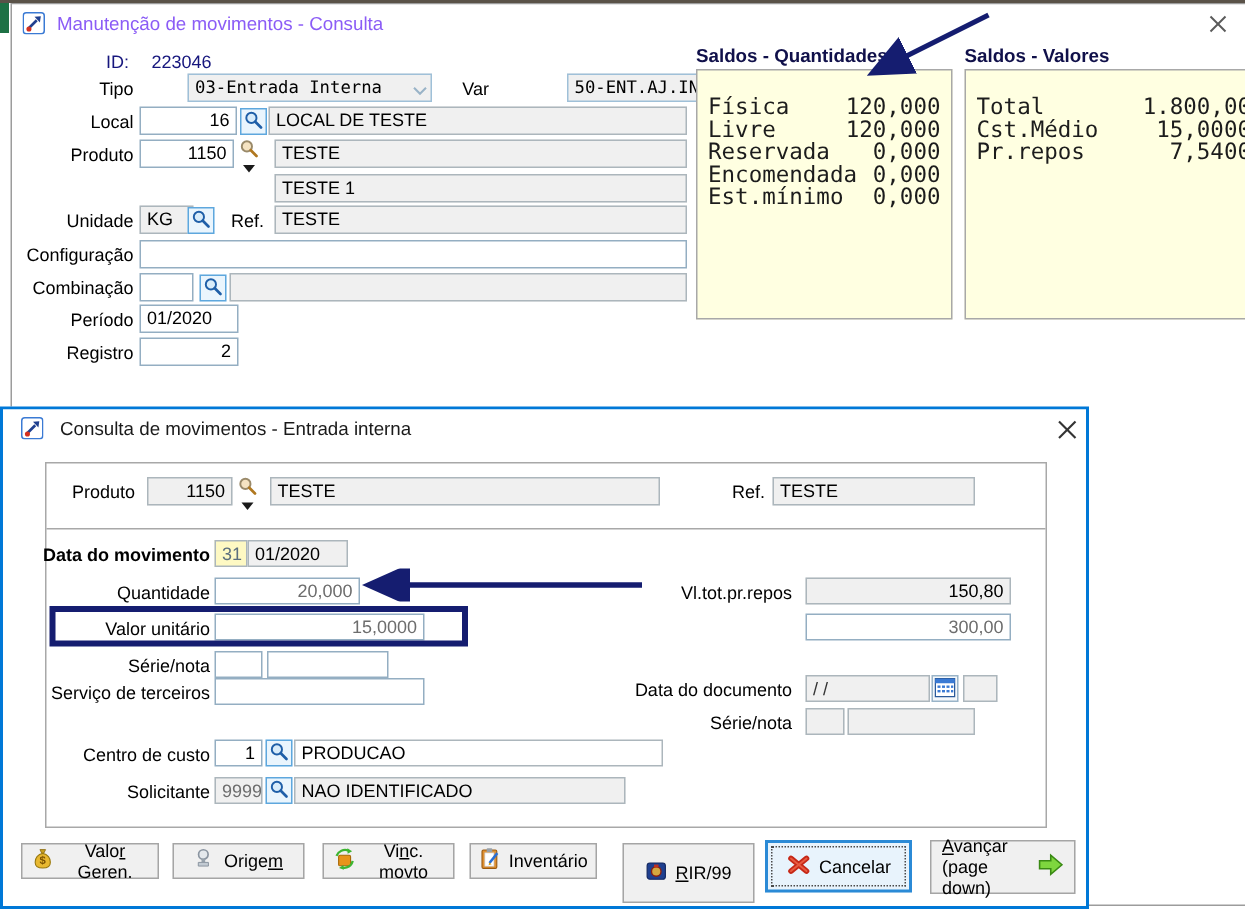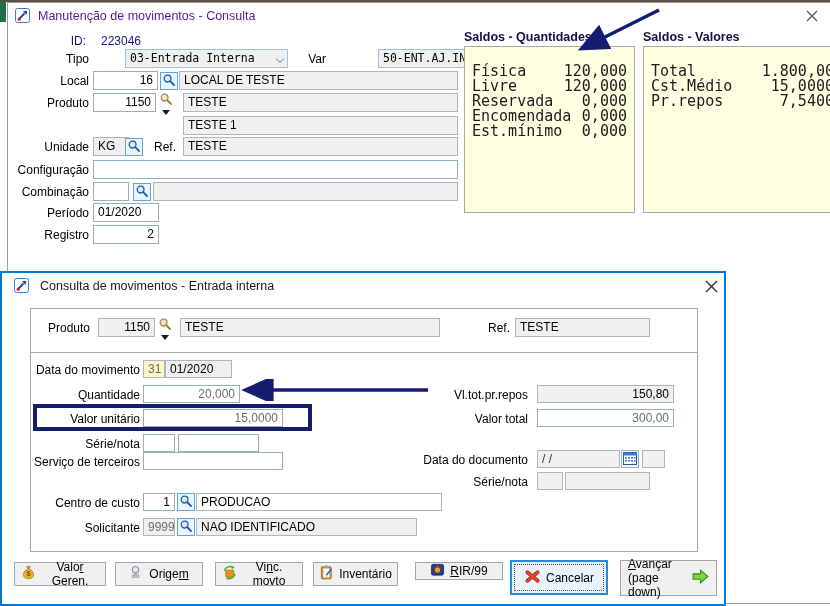--- a/index.html
+++ b/index.html
@@ -55,21 +55,21 @@
 
     <div class="titlebar">
       <span class="abs" style="left:7px;top:5px;width:15px;height:15px;">
         <svg width="15" height="15" viewBox="0 0 15 15">
           <rect x="0.5" y="0.5" width="14" height="14" rx="2" fill="#fff" stroke="#3a7ad4"></rect>
           <line x1="4" y1="11" x2="9.5" y2="5.5" stroke="#1f3f8f" stroke-width="1.8"></line>
           <polygon points="8,3.2 12.2,2.8 11.6,7" fill="#1f3f8f"></polygon>
           <circle cx="4.3" cy="11.3" r="1.7" fill="#d43020"></circle>
         </svg>
       </span>
-      <span class="titletext abs" style="left:30px;top:6px;color:#4c1d95;">Manutenção de movimentos - Consulta</span>
+      <span class="titletext abs" style="left:30px;top:6px;color:#8b5cf6;">Manutenção de movimentos - Consulta</span>
     </div>
     <div class="closebox" style="right:10px;top:6px;">
       <span>
         <svg width="12" height="12" viewBox="0 0 12 12">
             <line x1="1" y1="1" x2="11" y2="11" stroke="#5a5a5a" stroke-width="1.3"></line>
             <line x1="11" y1="1" x2="1" y2="11" stroke="#5a5a5a" stroke-width="1.3"></line>
           </svg>
       </span>
     </div>
 
@@ -237,21 +237,21 @@
             <circle cx="5.6" cy="5.6" r="3.4" fill="#f5e3c2" stroke="#9a8a6a" stroke-width="1.3"></circle>
             <line x1="8.2" y1="8.2" x2="12" y2="12" stroke="#b07820" stroke-width="1.8" stroke-linecap="round"></line>
           </svg>
       </span>
       <span class="tri"></span>
     </div>
     <div class="fld gray" style="left:178px;top:45px;width:260px;height:19px;">TESTE</div>
     <div class="lbl" style="left:470px;width:38px;top:48px;">Ref.</div>
     <div class="fld gray" style="left:513px;top:45px;width:135px;height:19px;">TESTE</div>
 
-    <div class="lbl" style="left:0;width:138px;top:90px;">Data do movimento</div>
+    <div class="lbl" style="left:0;width:138px;top:90px;font-weight:bold;">Data do movimento</div>
     <div class="fld" style="left:141px;top:87px;width:22px;height:18px;background:#fef9c3;color:#5c6f7f;text-align:center;border-color:#acb6bc;">31</div>
     <div class="fld gray" style="left:163px;top:87px;width:67px;height:18px;">01/2020</div>
 
     <div class="lbl" style="left:0;width:138px;top:115px;">Quantidade</div>
     <div class="fld right dim" style="left:141px;top:112px;width:97px;height:18px;">20,000</div>
 
     <div class="lbl" style="left:0;width:138px;top:139px;">Valor unitário</div>
     <div class="fld right dim" style="left:141px;top:136px;width:140px;height:18px;">15,0000</div>
     <div class="navyrect" style="left:31px;top:131px;width:279px;height:27px;"></div>
 
@@ -267,21 +267,20 @@
     <div class="lbl" style="left:0;width:138px;top:164px;">Série/nota</div>
     <div class="fld" style="left:141px;top:161px;width:32px;height:18px;"></div>
     <div class="fld" style="left:176px;top:161px;width:81px;height:18px;"></div>
 
     <div class="lbl" style="left:0;width:138px;top:182px;">Serviço de terceiros</div>
     <div class="fld" style="left:141px;top:179px;width:140px;height:18px;"></div>
 
     <div class="lbl" style="left:380px;width:146px;top:115px;">Vl.tot.pr.repos</div>
     <div class="fld gray right" style="left:535px;top:112px;width:137px;height:18px;">150,80</div>
 
-    <div class="lbl" style="left:380px;width:146px;top:139px;">Valor total</div>
     <div class="fld right dim" style="left:535px;top:136px;width:137px;height:18px;">300,00</div>
 
     <div class="lbl" style="left:380px;width:146px;top:180px;">Data do documento</div>
     <div class="fld gray" style="left:535px;top:177px;width:83px;height:18px;color:#333;">/ /</div>
     <button class="magbtn" style="left:619px;top:177px;width:18px;height:18px;border-color:#9ab4c8;background:#f4f8fb;">
       <span>
         <svg width="14" height="14" viewBox="0 0 14 14">
           <rect x="0.5" y="1.5" width="13" height="12" fill="#fff" stroke="#2a5a9a"></rect>
           <rect x="0.5" y="1.5" width="13" height="3" fill="#3a7ad4"></rect>
           <g fill="#3a7ad4">
@@ -368,21 +367,21 @@
           <rect x="2.5" y="1.8" width="10.5" height="13" rx="1" fill="#e09030" stroke="#9a5a10" stroke-width="0.8"></rect>
           <rect x="4.5" y="3.8" width="6.5" height="9.5" fill="#fff" stroke="#c8c8c8" stroke-width="0.5"></rect>
           <rect x="5.8" y="0.6" width="4" height="2.6" rx="0.6" fill="#98a0a8"></rect>
           <line x1="13.4" y1="4" x2="7.8" y2="11" stroke="#2a6fd4" stroke-width="1.8"></line>
           <polygon points="7.2,12.6 9.4,11.9 7.6,10.6" fill="#d4a017"></polygon>
         </svg>
       </span>
       <span><span>Inventário</span><span class="mn"></span><span></span></span>
     </button>
 
-    <button class="btn" style="left:413px;top:289px;width:88px;height:18px;">
+    <button class="btn" style="left:413px;top:289px;width:88px;height:40px;">
       <span>
         <svg width="15" height="15" viewBox="0 0 16 16">
           <rect x="1.5" y="2.5" width="13" height="11.5" rx="2" fill="#1f3f8f" stroke="#12265e" stroke-width="0.8"></rect>
           <circle cx="8" cy="8.5" r="3.4" fill="#d4a840" stroke="#8a2010" stroke-width="1"></circle>
           <rect x="6.4" y="3.6" width="3.2" height="2" fill="#c03020"></rect>
         </svg>
       </span>
       <span><span></span><span class="mn">R</span><span>IR/99</span></span>
     </button>
 

